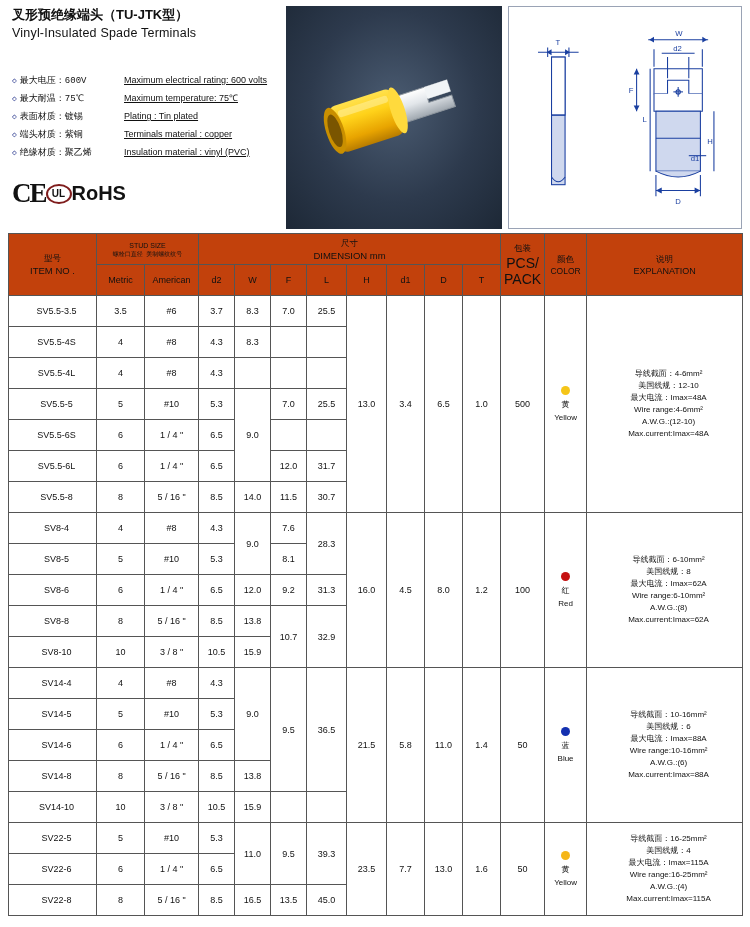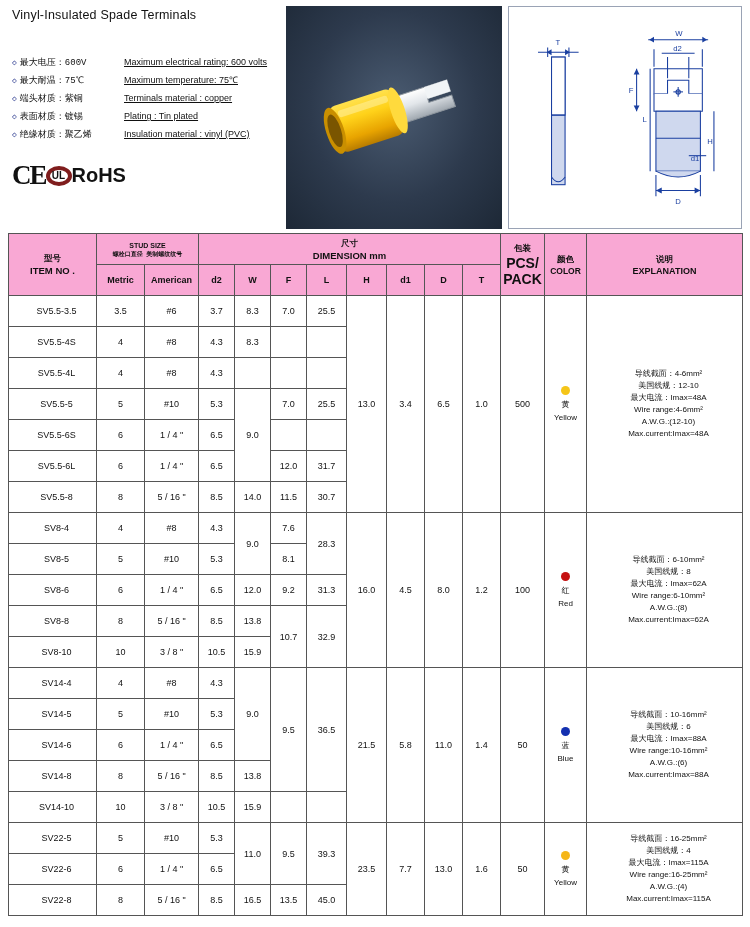--- a/index.html
+++ b/index.html
@@ -19,21 +19,21 @@
   .title-cn { font-size: 13px; font-weight: bold; letter-spacing: 0px; }
   .title-en { font-size: 12.5px; margin-top: 2px; letter-spacing: .2px; }
   .spec-list { margin-top: 32px; }
   .spec-row { display: flex; font-size: 9px; line-height: 17px; }
   .spec-cn { width: 112px; white-space: nowrap; font-family: Liberation Mono, monospace; }
   .spec-en { white-space: nowrap; text-decoration: underline; }
   .bullet { color: #2b3a8f; margin-right: 3px; font-size: 8px; }
   .marks { margin-top: 16px; display: flex; align-items: center; }
   .ce { font-size: 27px; font-weight: bold; font-family: "Liberation Serif", serif; letter-spacing: -2px; }
   .ul-mark {
-    width: 26px; height: 20px; border: 4px solid #7f1d1d; border-radius: 50%;
+    width: 26px; height: 20px; border: 2px solid #7f1d1d; border-radius: 50%;
     display: flex; align-items: center; justify-content: center;
     font-size: 10px; font-weight: bold;
   }
   .rohs { font-size: 20px; font-weight: bold; }
 
   
   .photo {
     width: 216px; height: 223px; margin-left: 6px;
     background: radial-gradient(ellipse at 50% 45%, #4b5c72 0%, #2d3a4d 55%, #1d2836 100%);
     position: relative; overflow: hidden;
@@ -49,56 +49,57 @@
   
   .tbl-wrap { padding: 0 8px; }
   table.spec {
     width: 734px; border-collapse: collapse; table-layout: fixed;
     font-size: 9px;
   }
   table.spec th, table.spec td {
     border: 1px solid #555; text-align: center; vertical-align: middle;
     padding: 0; height: 31px;
   }
-  table.spec th { font-weight: bold; background: #f9a8d4; }
+  table.spec th { font-weight: normal; background: #c2410c; }
   .hdr-cn { font-size: 8.5px; }
   .hdr-main { font-size: 9.5px; }
   .small6 { font-size: 6px; line-height: 8px; display:block; }
   .itemno { text-align: left; padding-left: 8px !important; font-size: 9px; }
   .expl { text-align: left; padding-left: 8px !important; font-size: 8px; line-height: 12px; }
   .dot { width: 9px; height: 9px; border-radius: 50%; display: inline-block; }
   .color-cell span.lbl { display: block; font-size: 8px; line-height: 11px; margin-top: 2px; }
   .hdr-tall { height: 22px; }
 </style>
 </head>
 <body>
 
 <div class="page">
 
   <div class="top">
 
     <div class="top-left">
+      <div class="title-cn">叉形预绝缘端头（TU-JTK型）</div>
       <div class="title-en">Vinyl-Insulated Spade Terminals</div>
 
       <div class="spec-list">
         <div class="spec-row">
           <span class="spec-cn"><span class="bullet">◇</span><span>最大电压：600V</span></span>
           <span class="spec-en">Maximum electrical rating: 600 volts</span>
         </div>
         <div class="spec-row">
           <span class="spec-cn"><span class="bullet">◇</span><span>最大耐温：75℃</span></span>
           <span class="spec-en">Maximum temperature: 75℃</span>
         </div>
         <div class="spec-row">
+          <span class="spec-cn"><span class="bullet">◇</span><span>表面材质：镀锡</span></span>
+          <span class="spec-en">Plating : Tin plated</span>
+        </div>
+        <div class="spec-row">
           <span class="spec-cn"><span class="bullet">◇</span><span>端头材质：紫铜</span></span>
           <span class="spec-en">Terminals material : copper</span>
-        </div>
-        <div class="spec-row">
-          <span class="spec-cn"><span class="bullet">◇</span><span>表面材质：镀锡</span></span>
-          <span class="spec-en">Plating : Tin plated</span>
         </div>
         <div class="spec-row">
           <span class="spec-cn"><span class="bullet">◇</span><span>绝缘材质：聚乙烯</span></span>
           <span class="spec-en">Insulation material : vinyl (PVC)</span>
         </div>
       </div>
 
       <div class="marks">
         <span class="ce">CE</span>
         <span class="ul-mark">UL</span>

